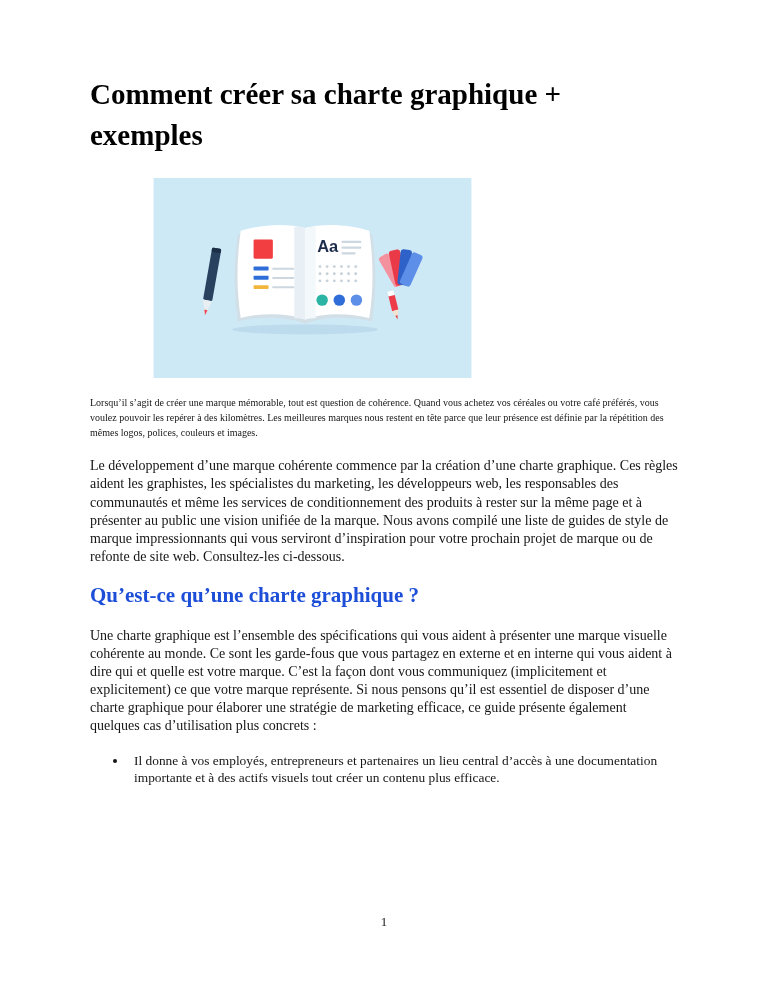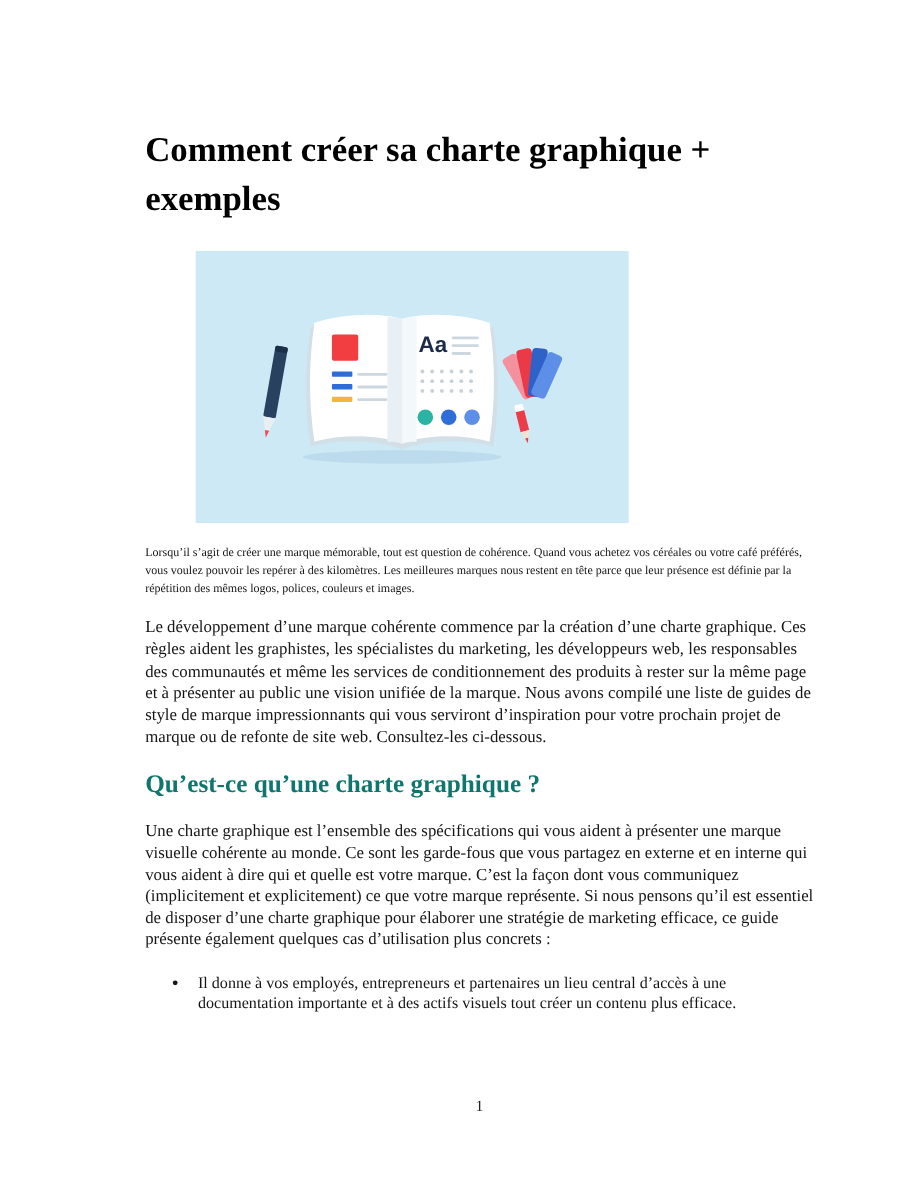--- a/index.html
+++ b/index.html
@@ -8,51 +8,50 @@
     height: 994px;
     background: #ffffff;
     font-family: "Liberation Serif", serif;
     color: #151515;
     position: relative;
     overflow: hidden;
   }
   .page {
     position: absolute;
     inset: 0;
-    padding: 105px 90px 0 90px;
+    padding: 74px 90px 0 90px;
     box-sizing: border-box;
-    margin-left: 31px;
   }
   .doc-title {
     font-size: 29px;
     font-weight: 700;
     line-height: 1.42;
     margin: 0 0 22px 0;
     color: #000000;
   }
   .hero {
     width: 445px;
-    height: 227px;
+    height: 200px;
     margin: 0 0 18px 0;
   }
   .hero svg { display: block; width: 100%; height: 100%; }
   .lead {
     font-size: 10px;
     line-height: 1.46;
     margin: 0 0 17px 0;
   }
   .body-text {
     font-size: 14px;
     line-height: 1.3;
     margin: 0 0 16px 0;
   }
   .section-heading {
     font-size: 21px;
     font-weight: 700;
-    color: #0f766e;
+    color: #1d4ed8;
     margin: 14px 0 17px 0;
     line-height: 1.3;
   }
   ul.bullets {
     margin: 0 0 0 22px;
     padding: 0 0 0 16px;
     font-size: 13.4px;
     line-height: 1.3;
   }
   ul.bullets li {

